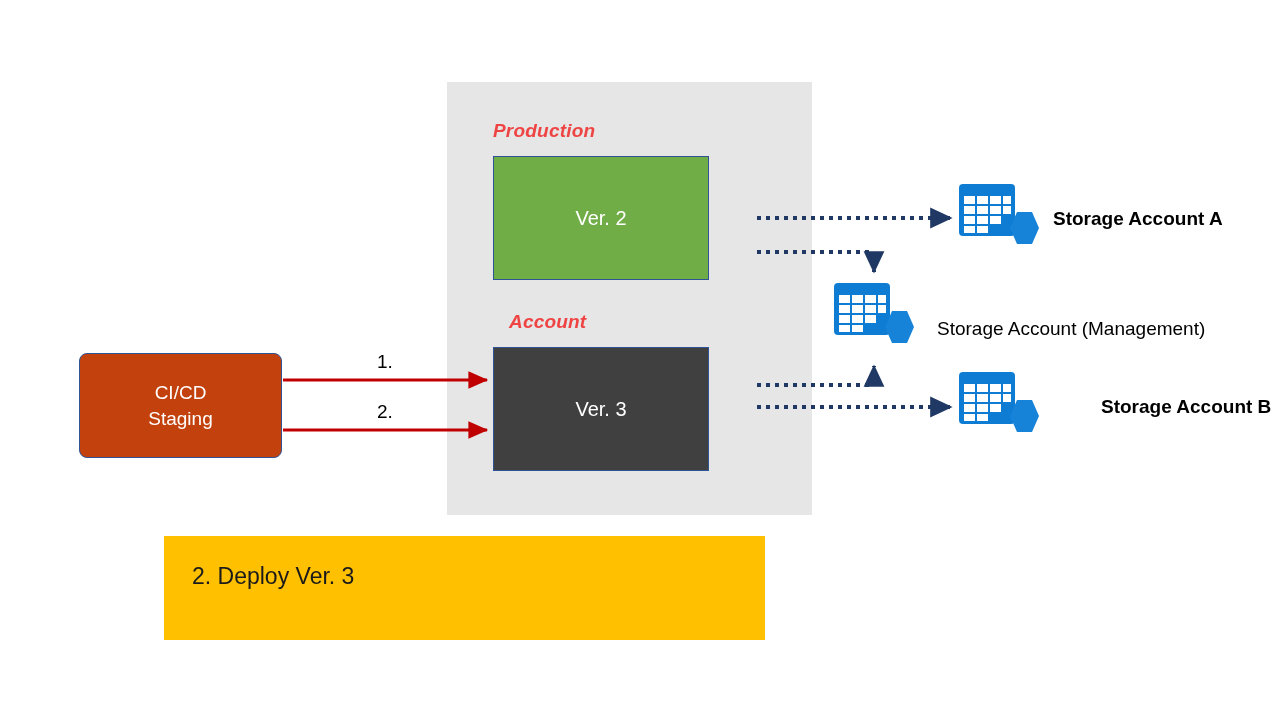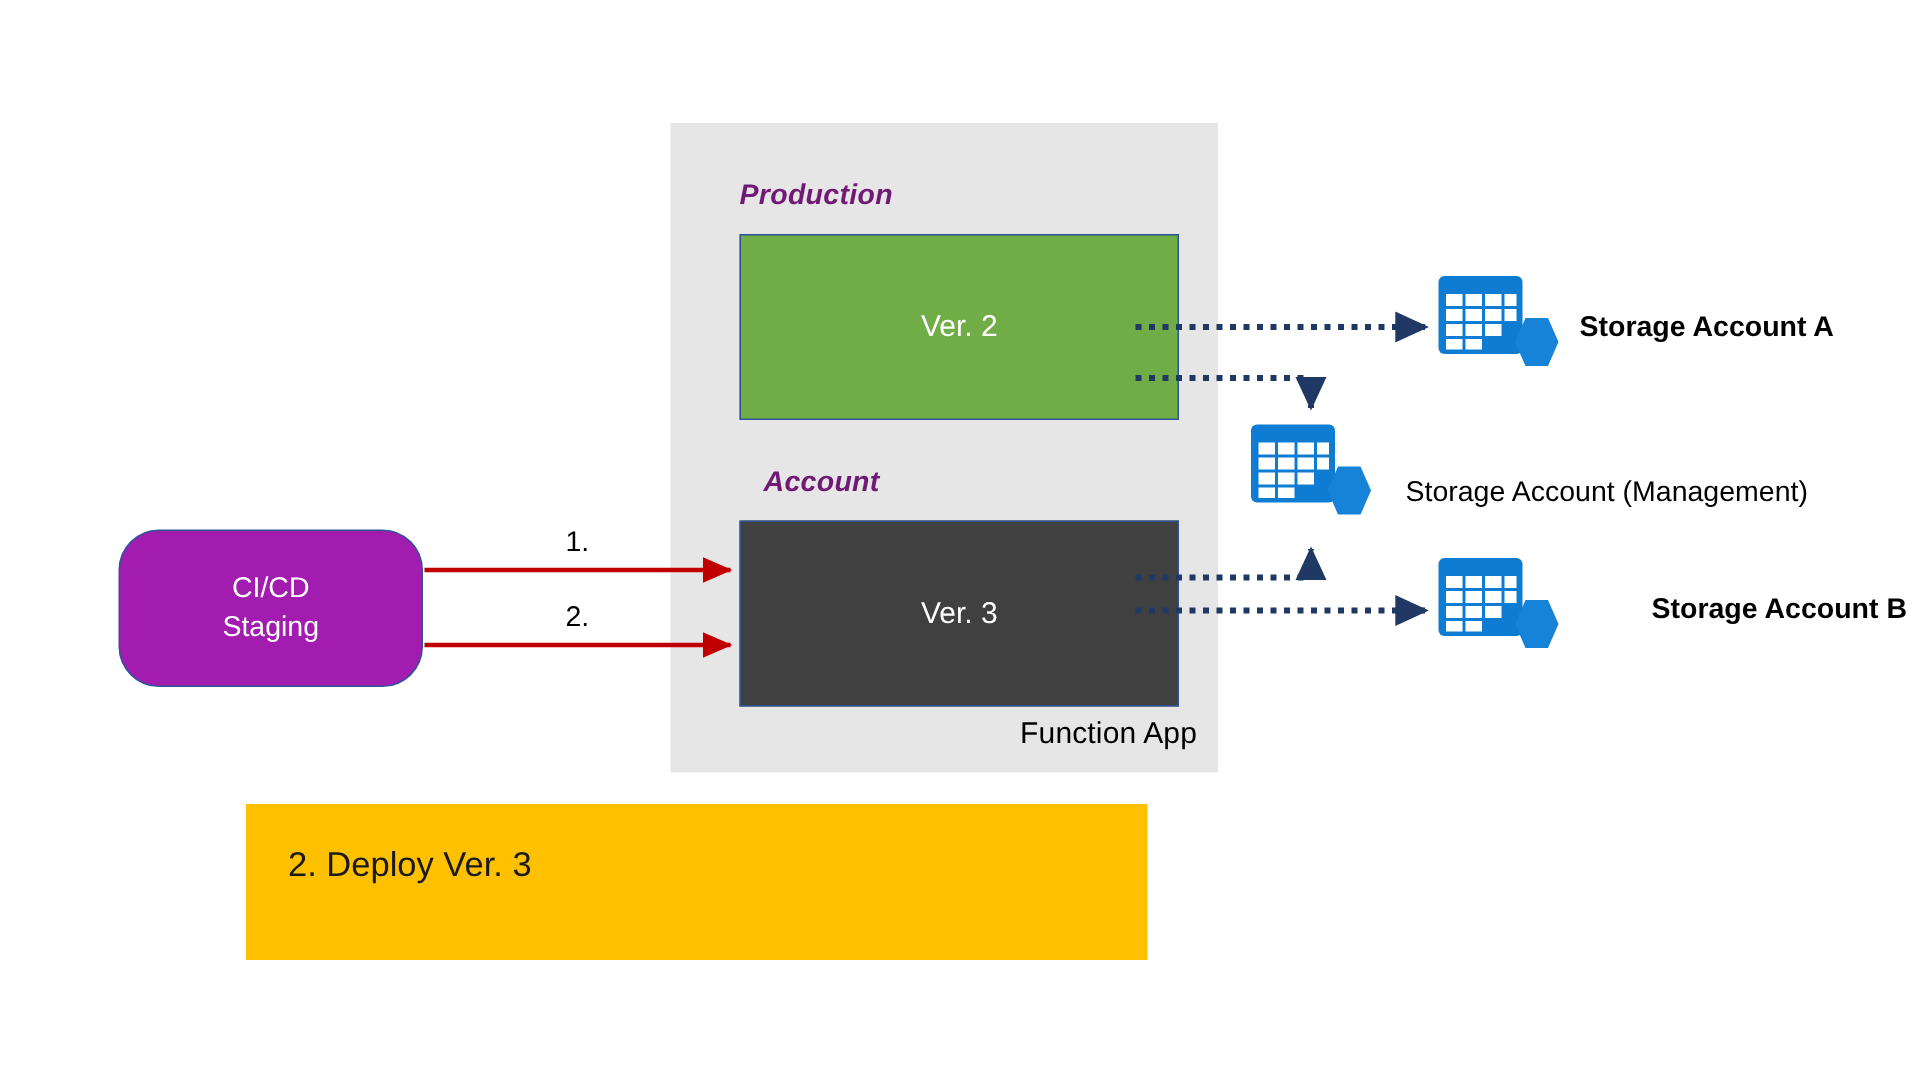--- a/index.html
+++ b/index.html
@@ -33,29 +33,29 @@
     font-size: 20px;
     color: #000000;
     letter-spacing: 0.1px;
   }
 
   
   .slot-heading {
     font-size: 19px;
     font-weight: bold;
     font-style: italic;
-    color: #701a75;
+    color: #ef4444;
     letter-spacing: 0.2px;
   }
   #production-heading { left: 493px; top: 120px; }
   #staging-heading    { left: 509px; top: 311px; }
 
   
   .version-box {
-    width: 293px;
+    width: 216px;
     height: 124px;
     border: 1px solid #2E5496;
     box-sizing: border-box;
     display: flex;
     align-items: center;
     justify-content: center;
     color: #ffffff;
     font-size: 20px;
   }
   #production-version-box {
@@ -64,23 +64,23 @@
   }
   #staging-version-box {
     left: 493px; top: 347px;
     background: #404040;
   }
 
   
   #cicd-pipeline-box {
     left: 79px; top: 353px;
     width: 203px; height: 105px;
-    background: #a21caf;
+    background: #c2410c;
     border: 1px solid #2E5496;
-    border-radius: 27px;
+    border-radius: 8px;
     box-sizing: border-box;
     display: flex;
     flex-direction: column;
     align-items: center;
     justify-content: center;
     color: #ffffff;
     font-size: 19px;
     line-height: 1.32;
   }
 
@@ -140,21 +140,20 @@
   <div class="abs version-box" id="production-version-box">
     <span>Ver. 2</span>
   </div>
 
   <div class="abs slot-heading" id="staging-heading">Account</div>
 
   <div class="abs version-box" id="staging-version-box">
     <span>Ver. 3</span>
   </div>
 
-  <div class="abs" id="function-app-label">Function App</div>
 
   <div class="abs" id="cicd-pipeline-box">
     <span>CI/CD</span>
     <span>Staging</span>
   </div>
 
   <div class="abs step-number" id="step-label-1">1.</div>
   <div class="abs step-number" id="step-label-2">2.</div>
 
   <svg class="abs" id="connector-layer" viewBox="0 0 1280 720" xmlns="http://www.w3.org/2000/svg">

